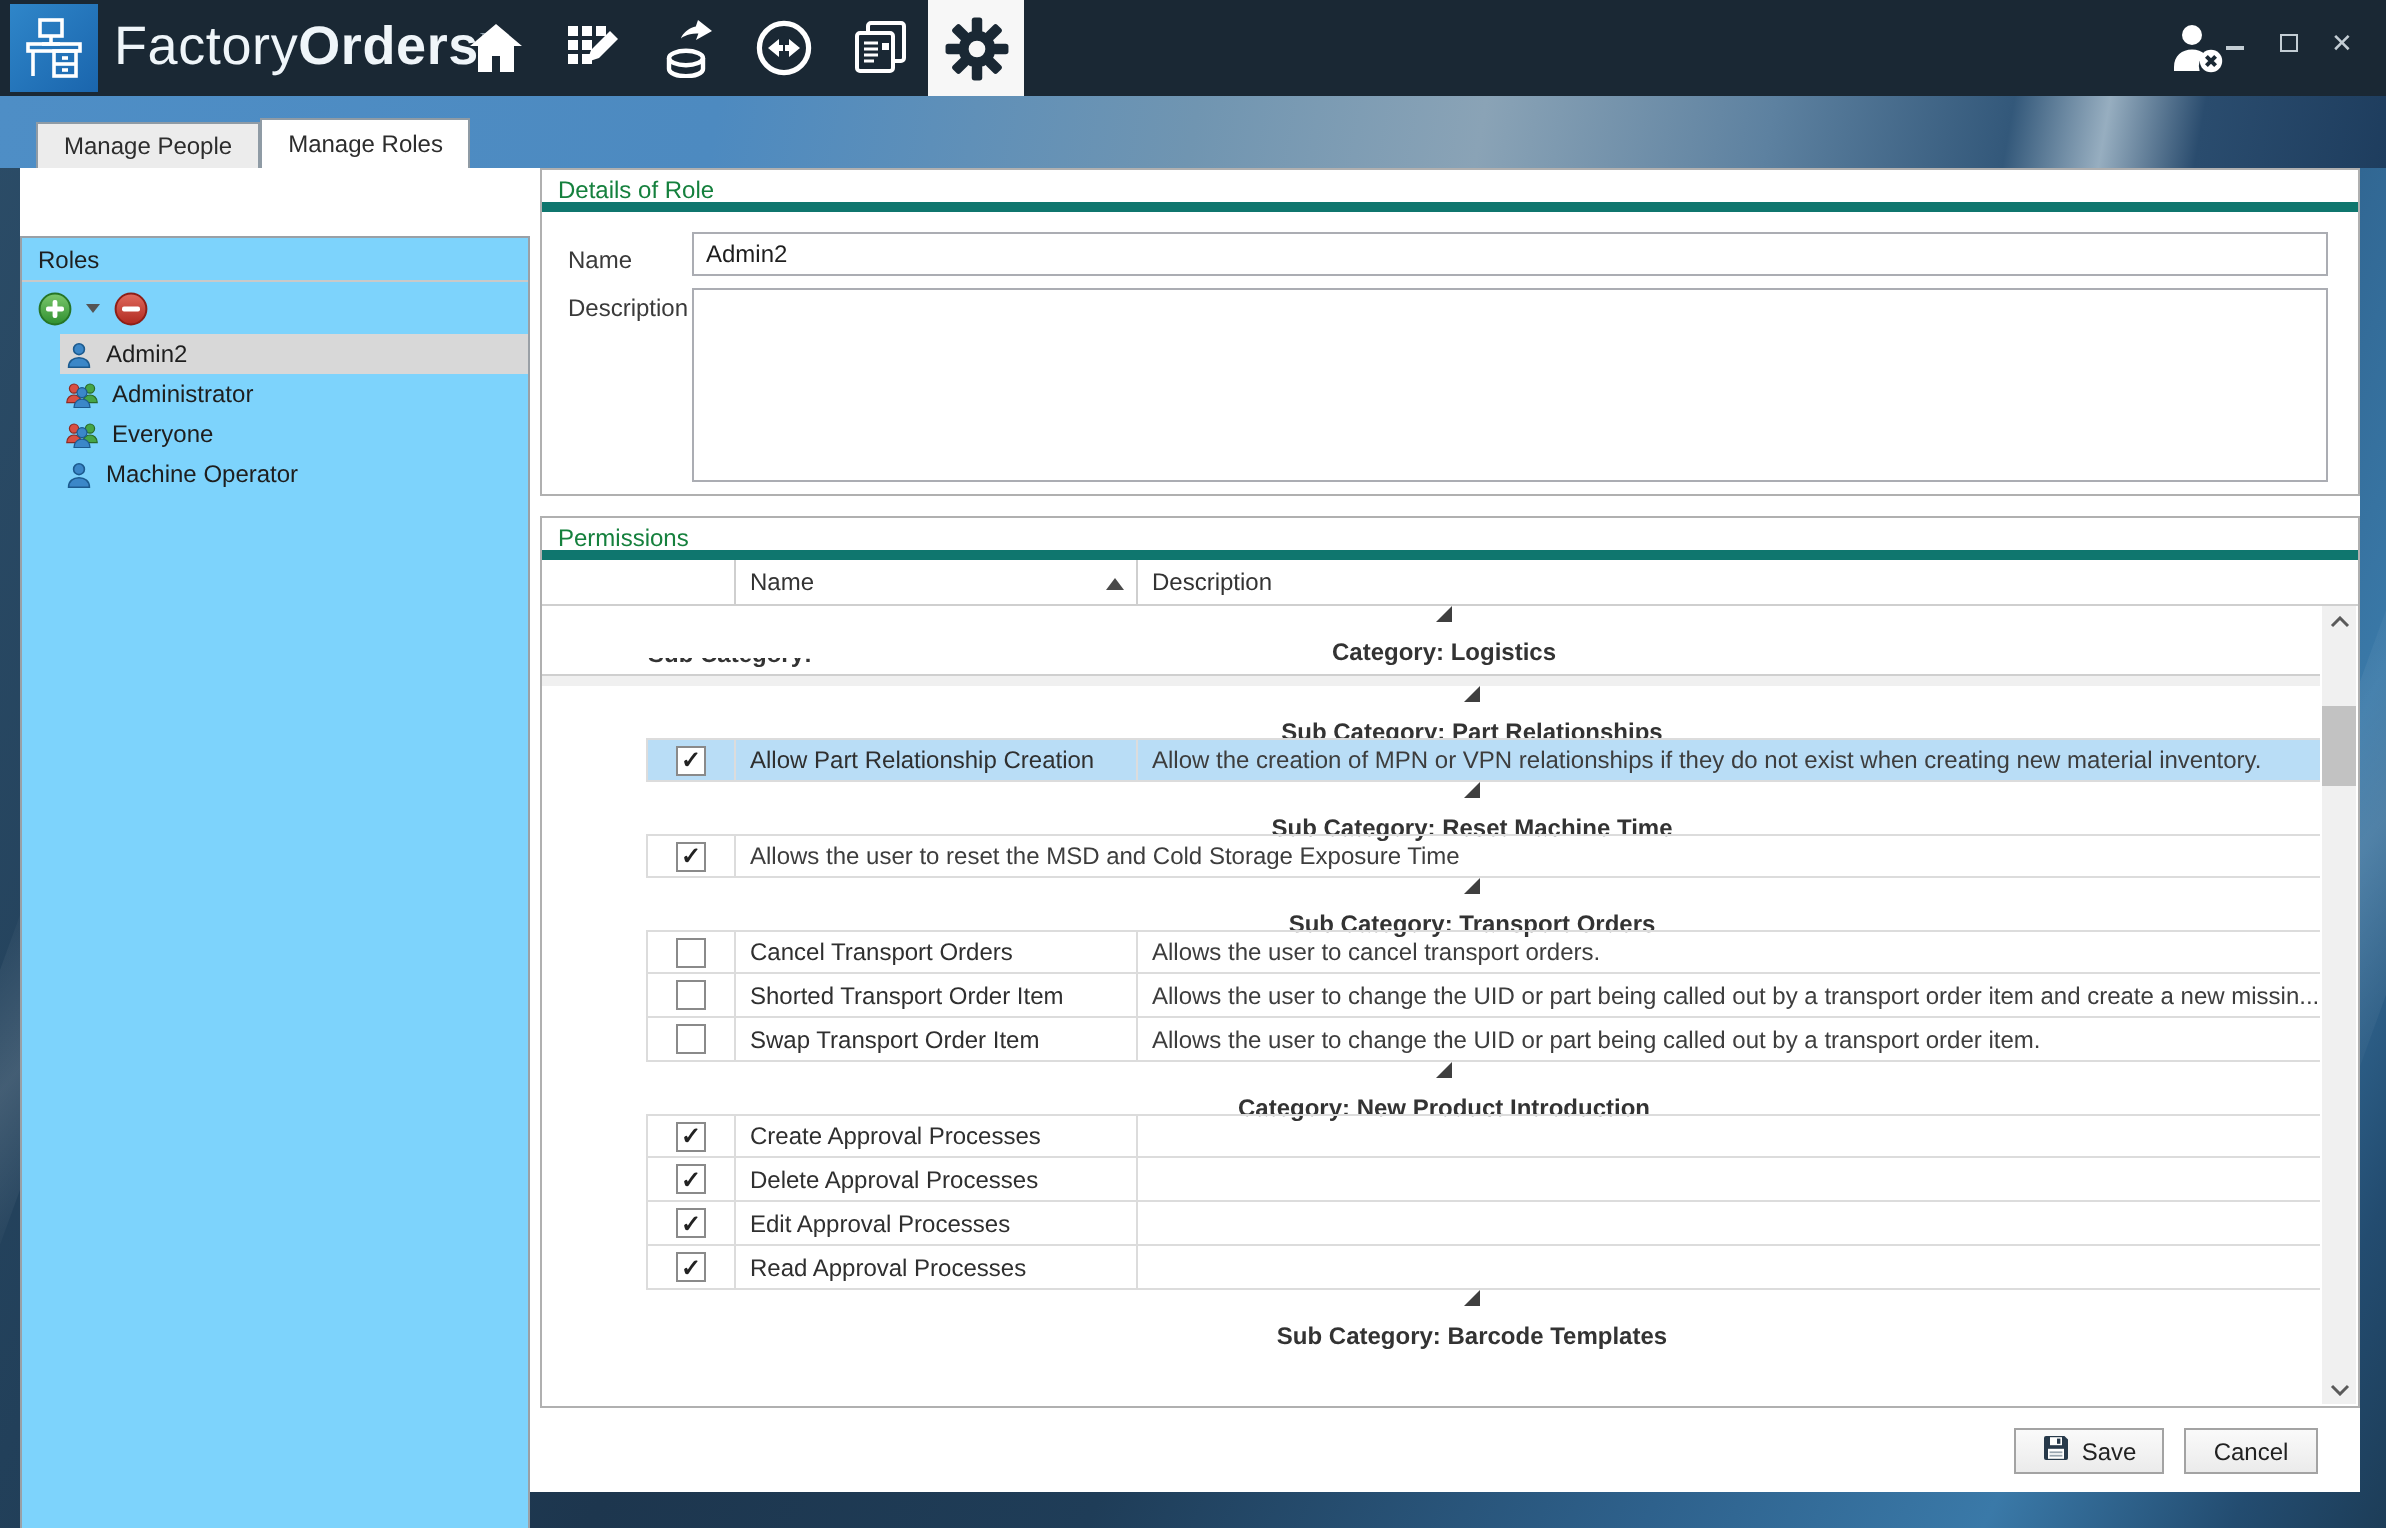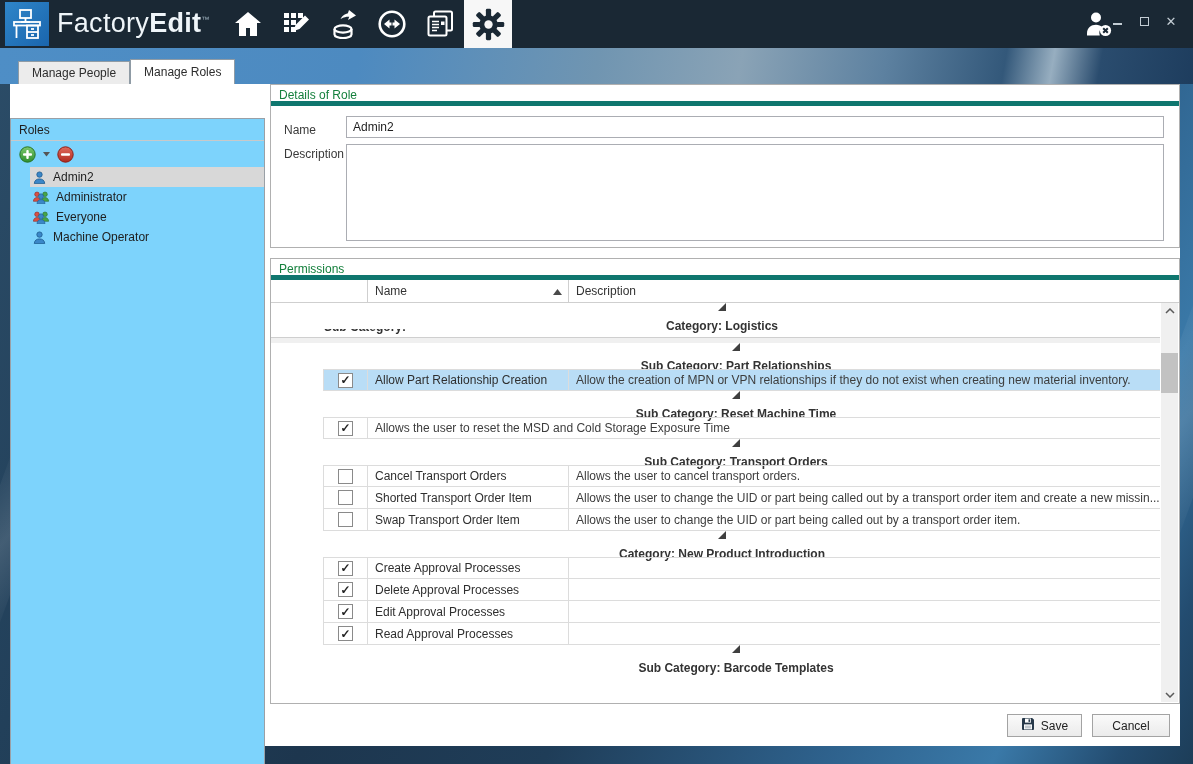--- a/index.html
+++ b/index.html
@@ -90,21 +90,21 @@
 
   
   .v-scrollbar{position:absolute;top:44px;right:1px;bottom:1px;width:17px;background:#f0f0f0;}
   .sb-btn{position:absolute;left:0;width:17px;height:15px;display:flex;align-items:center;justify-content:center;cursor:pointer;}
   .sb-btn.up{top:0;} .sb-btn.down{bottom:0;}
   .sb-thumb{position:absolute;left:0;top:50px;width:17px;height:40px;background:#c2c2c2;cursor:pointer;}
 
   
   .btn{position:absolute;height:23px;display:flex;align-items:center;justify-content:center;gap:6px;background:linear-gradient(#fafafa,#ebebeb);border:1px solid #a3a3a3;color:#222;cursor:pointer;}
   .btn.save{left:1007px;top:714px;width:75px;}
-  .btn.cancel{left:1092px;top:714px;width:78px;}
+  .btn.cancel{left:1092px;top:714px;width:67px;}
 </style>
 </head>
 <body>
 
 <div class="streak s1"></div>
 <div class="streak s2"></div>
 
 <div class="titlebar">
   <div class="logo-tile">
     <svg width="34" height="34" viewBox="0 0 34 34">
@@ -114,21 +114,21 @@
         <line x1="11" y1="15" x2="20" y2="15"></line>
         <rect x="4" y="15" width="26" height="3.5"></rect>
         <line x1="6.5" y1="18.5" x2="6.5" y2="31"></line>
         <rect x="17" y="18.5" width="11" height="12.5"></rect>
         <line x1="17" y1="25" x2="28" y2="25"></line>
         <line x1="21" y1="22" x2="24" y2="22"></line>
         <line x1="21" y1="28" x2="24" y2="28"></line>
       </g>
     </svg>
   </div>
-  <div class="app-title"><span>Factory</span><span class="bold">Edit</span><sup>™</sup></div>
+  <div class="app-title"><span>Factory</span><span class="bold">Orders</span><sup>™</sup></div>
   <div class="titlebar-nav">
       <div class="nav-btn">
         <svg width="30" height="28" viewBox="0 0 30 28">
           <path d="M15 2L2 13h4v13h7v-8h4v8h7V13h4z" fill="#fff"></path>
         </svg>
       </div>
       <div class="nav-btn">
         <svg width="30" height="30" viewBox="0 0 30 30">
           <g fill="#fff">
             <rect x="3" y="4" width="5" height="5"></rect>

